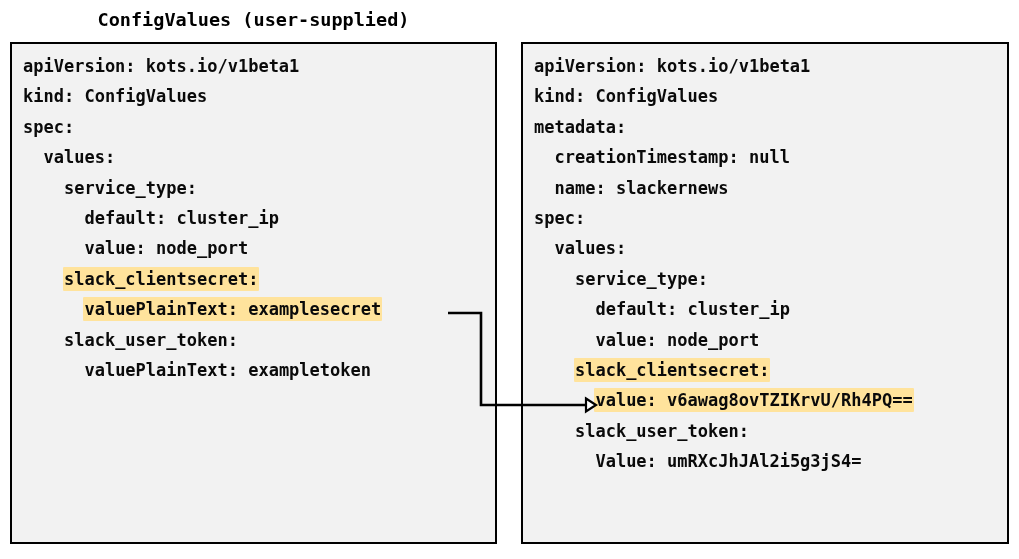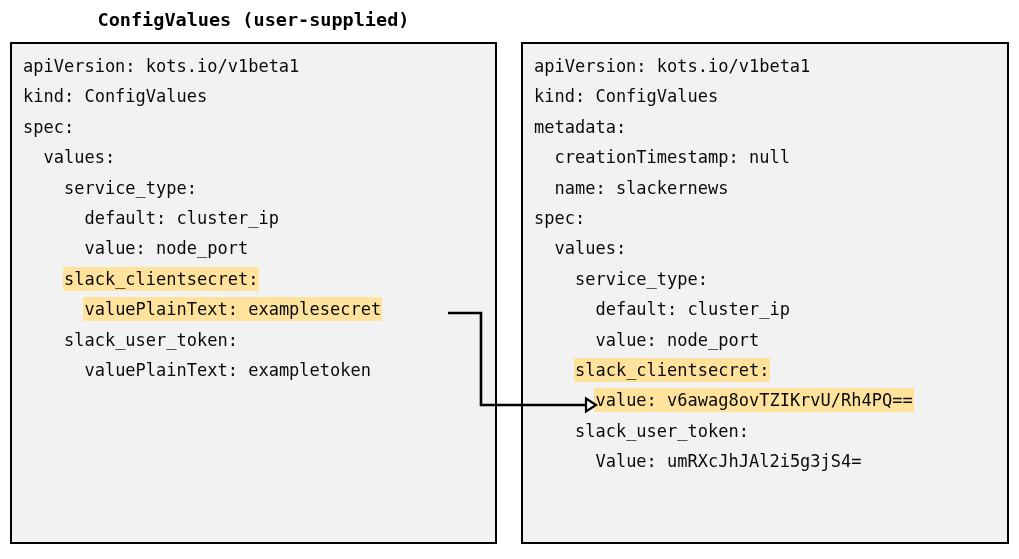--- a/index.html
+++ b/index.html
@@ -43,21 +43,21 @@
     overflow: hidden;
   }
 
   .code {
     position: absolute;
     left: 10px;
     top: 7px;
     right: 0;
     font-family: "DejaVu Sans Mono", "Liberation Mono", monospace;
     font-size: 17px;
-    font-weight: normal;
+    font-weight: bold;
     color: #0a0a0a;
     line-height: 30.4px;
     white-space: pre;
   }
 
   .code .line {
     height: 30.4px;
     white-space: pre;
     display: block;
   }

